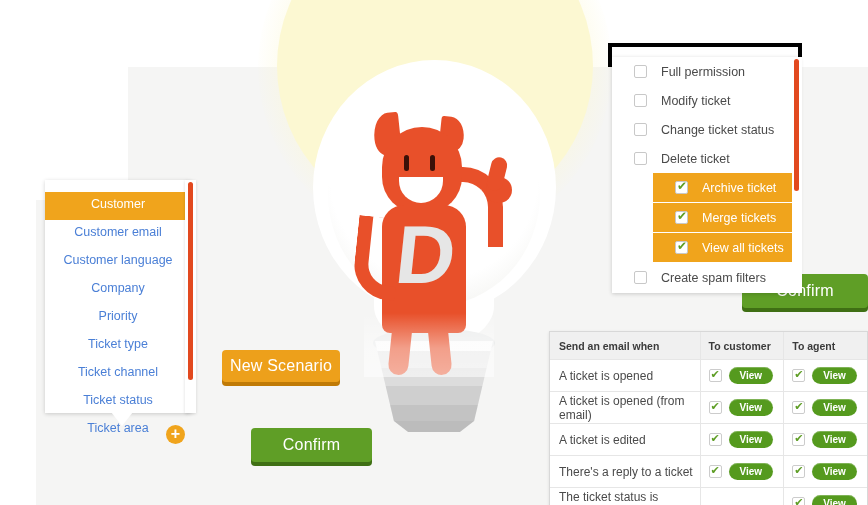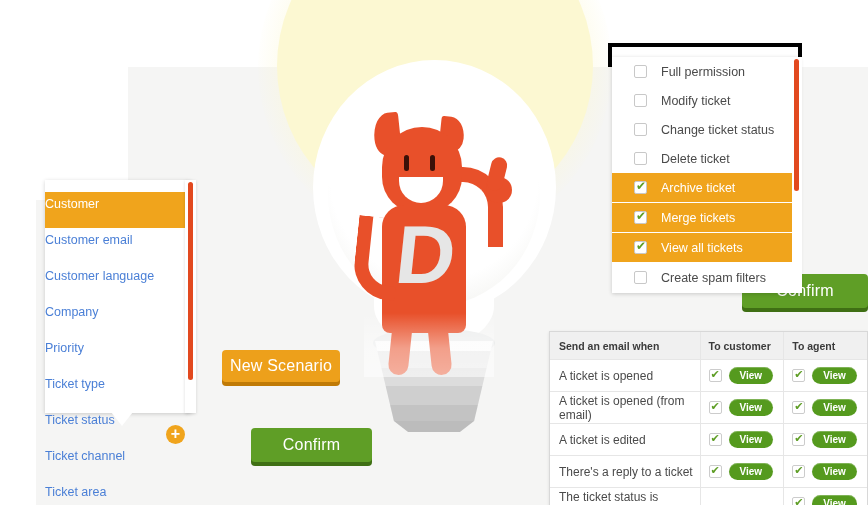--- a/index.html
+++ b/index.html
@@ -154,22 +154,22 @@
   #btn-confirm-right{left: 742px; top: 274px; width: 126px; height: 34px; line-height: 34px; }
 
   
   .dropdown {
     position: absolute; left: 45px; top: 180px; width: 146px; height: 233px;
     background: #ffffff;
     box-shadow: 0 1px 4px rgba(0,0,0,0.18);
   }
   .dd-list { position: absolute; left: 0; top: 12px; width: 146px; }
   .dd-item {
-    height: 36px; line-height: 24px; 
-    font-size: 12.5px; color: #4a7fd6; white-space: nowrap;
+    height: 28px; line-height: 24px; 
+    font-size: 12.5px; color: #4a7fd6; white-space: nowrap; text-align: center;
   }
   .dd-item.active { background: #f0a41c; color: #ffffff; }
   .dd-scrollbar {
     position: absolute; right: -5px; top: 0; width: 11px; height: 233px;
     background: #ffffff; box-shadow: 0 1px 3px rgba(0,0,0,0.14);
   }
   .dd-thumb {
     position: absolute; left: 3px; top: 2px; width: 5px; height: 198px;
     background: #e2491f; border-radius: 3px;
   }
@@ -191,21 +191,21 @@
     border: 4px solid #000000; border-bottom: none;
   }
   .perm-panel {
     position: absolute; left: 612px; top: 57px; width: 188px; height: 236px;
     background: #ffffff; box-shadow: 0 1px 4px rgba(0,0,0,0.18);
   }
   .perm-row {
     position: relative; height: 29px; display: flex; align-items: center;
     padding-left: 22px; font-size: 12.5px; color: #4a4a4a;
   }
-  .perm-row.checked { background: #f0a41c; color: #ffffff; margin-bottom: 1px; }
+  .perm-row.checked { background: #f0a41c; color: #ffffff; margin-bottom: 1px; margin-left: 41px; }
   .cbox {
     width: 13px; height: 13px; border: 1px solid #c8c8c8; border-radius: 2px;
     background: #ffffff; margin-right: 14px; position: relative; flex: none;
   }
   .cbox.on::after {
     content: "✔"; position: absolute; left: 1px; top: -3px;
     font-size: 12px; color: #5f9e26; line-height: 15px;
   }
   .perm-scrollbar {
     position: absolute; right: -2px; top: 0; width: 10px; height: 236px;
@@ -291,22 +291,22 @@
   <button id="btn-confirm-right" class="btn3d btn-green">Confirm</button>
 
   <div class="dropdown">
     <div class="dd-list" id="dd-list">
         <div class="dd-item active">Customer</div>
         <div class="dd-item">Customer email</div>
         <div class="dd-item">Customer language</div>
         <div class="dd-item">Company</div>
         <div class="dd-item">Priority</div>
         <div class="dd-item">Ticket type</div>
+        <div class="dd-item">Ticket channel</div>
         <div class="dd-item">Ticket status</div>
-        <div class="dd-item">Ticket channel</div>
         <div class="dd-item">Ticket area</div>
       </div>
     <div class="dd-scrollbar">
       <div class="dd-thumb"></div>
     </div>
   </div>
   <div class="dd-tail"></div>
   <div class="plus-circle">+</div>
 
   <div class="perm-frame"></div>

